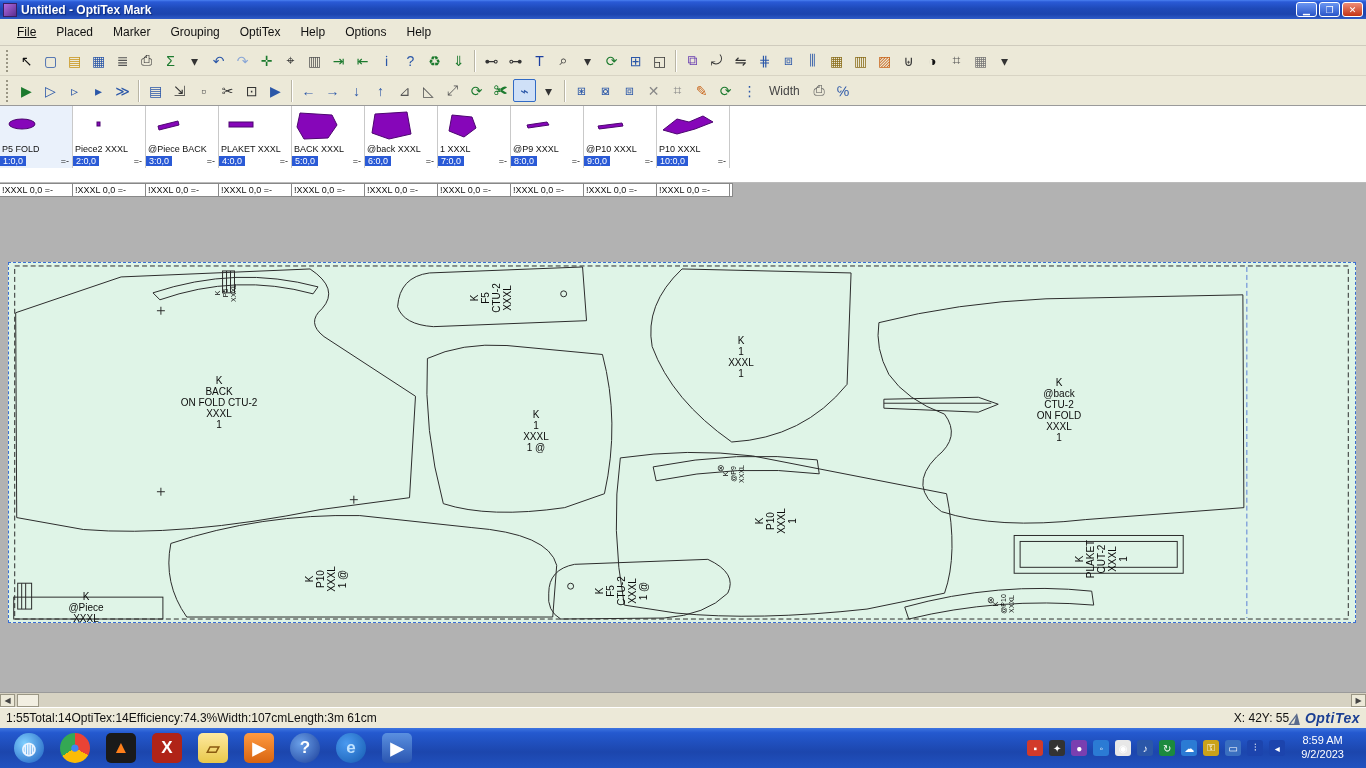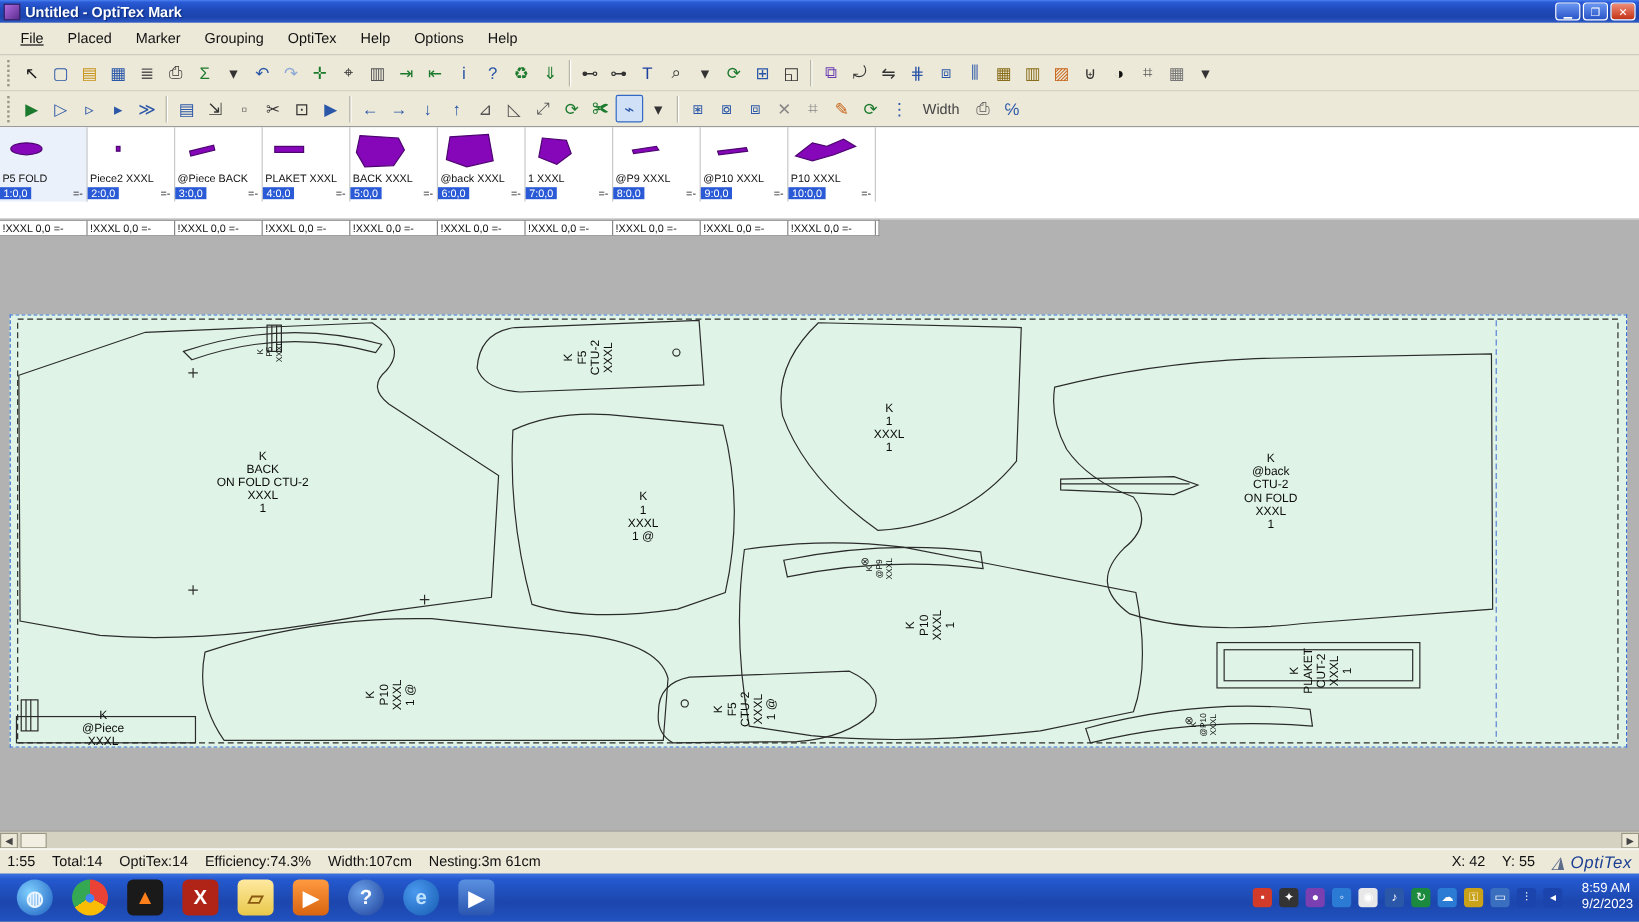--- a/index.html
+++ b/index.html
@@ -57,33 +57,33 @@
   .mlabel.small { font-size:7px; }
   .notch { position:absolute; font-size:9px; color:#222; }
 
   
   #hscroll { position:absolute; left:0; top:692px; width:1366px; height:15px; background:#d6d2c2; border-top:1px solid #9a9a9a; }
   .sb-arrow { position:absolute; top:1px; width:15px; height:13px; background:#ece9d8; border:1px solid #9a9684; font-size:8px; display:flex; align-items:center; justify-content:center; color:#444; }
   #sb-thumb { position:absolute; left:17px; top:1px; width:22px; height:13px; background:#f2efe2; border:1px solid #9a9684; }
 
   
   #statusbar { position:absolute; left:0; top:707px; width:1366px; height:21px; background:#ece9d8; border-top:1px solid #fff;
-    display:flex; align-items:center; font-size:12px; color:#111; padding:0 6px; gap:14px; }
+    display:flex; align-items:center; font-size:12px; color:#111; padding:0 6px; }
   #statusbar .spacer { flex:1; }
-  #logo { font-weight:normal; font-style:italic; font-size:14px; color:#1b3f93; letter-spacing:0.5px; }
+  #logo { font-weight:bold; font-style:italic; font-size:14px; color:#1b3f93; letter-spacing:0.5px; }
   #logo-mark { color:#5a6b8c; }
 
   
   #taskbar { position:absolute; left:0; top:728px; width:1366px; height:40px;
     background:linear-gradient(180deg,#3d74e0 0%,#2459cf 12%,#1c46ad 60%,#2152c0 100%); display:flex; align-items:center; }
   #task-apps { display:flex; align-items:center; gap:16px; padding-left:14px; }
   .app-ic { width:30px; height:30px; border-radius:5px; display:flex; align-items:center; justify-content:center; font-size:17px; font-weight:bold; color:#fff; }
   #tray { margin-left:auto; display:flex; align-items:center; gap:6px; padding-right:8px; }
   .tray-ic { width:16px; height:16px; border-radius:3px; display:flex; align-items:center; justify-content:center; font-size:10px; color:#fff; }
-  #clock { color:#fff; font-size:11px; text-align:left; line-height:1.25; padding:0 5px 0 8px; }
+  #clock { color:#fff; font-size:11px; text-align:center; line-height:1.25; padding:0 22px 0 8px; }
 </style>
 </head>
 <body>
 
 <div id="titlebar">
   <span id="app-icon"></span>
   <span id="title-text">Untitled - OptiTex Mark</span>
   <span class="win-btns">
     <span class="win-btn">▁</span>
     <span class="win-btn">❐</span>
@@ -417,21 +417,21 @@
   <span id="sb-thumb"></span>
   <span class="sb-arrow" style="right:0;">▶</span>
 </div>
 
 <div id="statusbar">
   <span>1:55</span>
   <span>Total:14</span>
   <span>OptiTex:14</span>
   <span>Efficiency:74.3%</span>
   <span>Width:107cm</span>
-  <span>Nesting:3m 61cm</span>
+  <span>Length:3m 61cm</span>
   <span class="spacer"></span>
   <span>X: 42</span>
   <span>Y: 55</span>
   <span id="logo"><span id="logo-mark">◮</span> <span>OptiTex</span></span>
 </div>
 
 <div id="taskbar">
   <div id="task-apps">
       <span class="app-ic" style="color: rgb(234, 244, 255); background: radial-gradient(circle at 35% 35%, rgb(127, 208, 255), rgb(28, 93, 191)); border-radius: 50%;">◍</span>
       <span class="app-ic" style="color: rgb(66, 133, 244); background: conic-gradient(rgb(234, 67, 53) 0deg, rgb(234, 67, 53) 33%, rgb(251, 188, 5) 0deg, rgb(251, 188, 5) 66%, rgb(52, 168, 83) 0deg, rgb(52, 168, 83) 100%); border-radius: 50%;">●</span>

